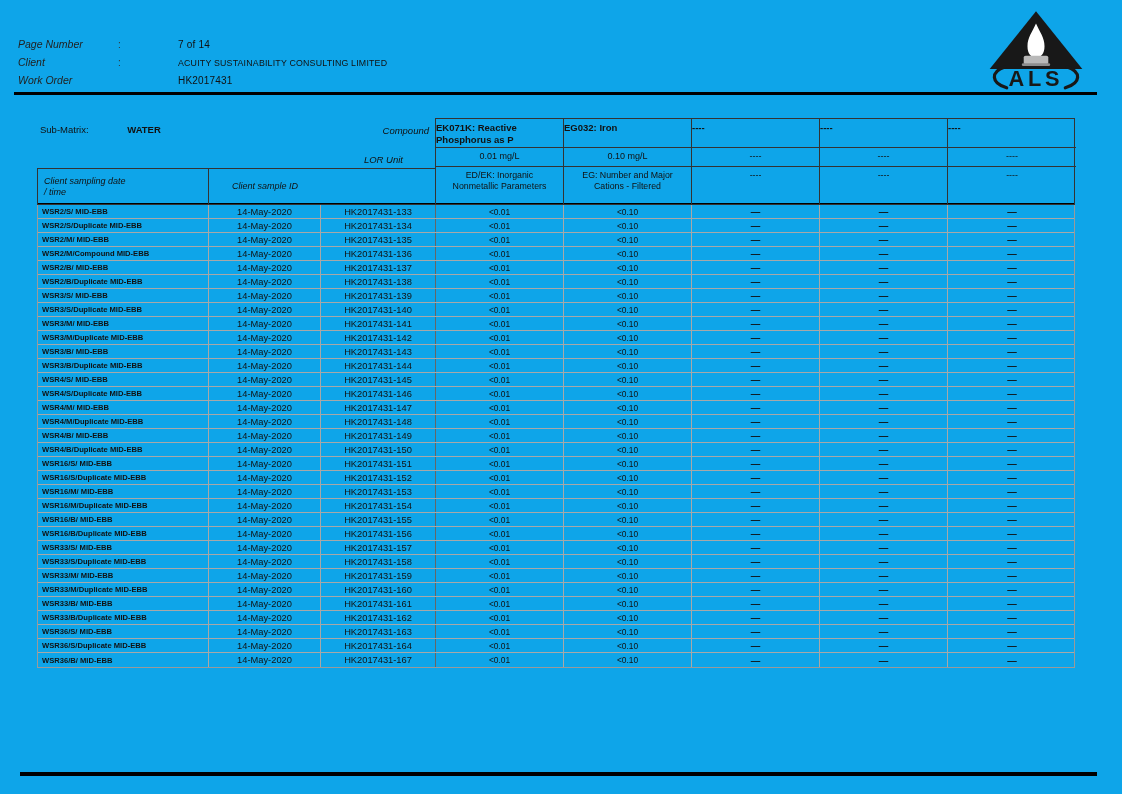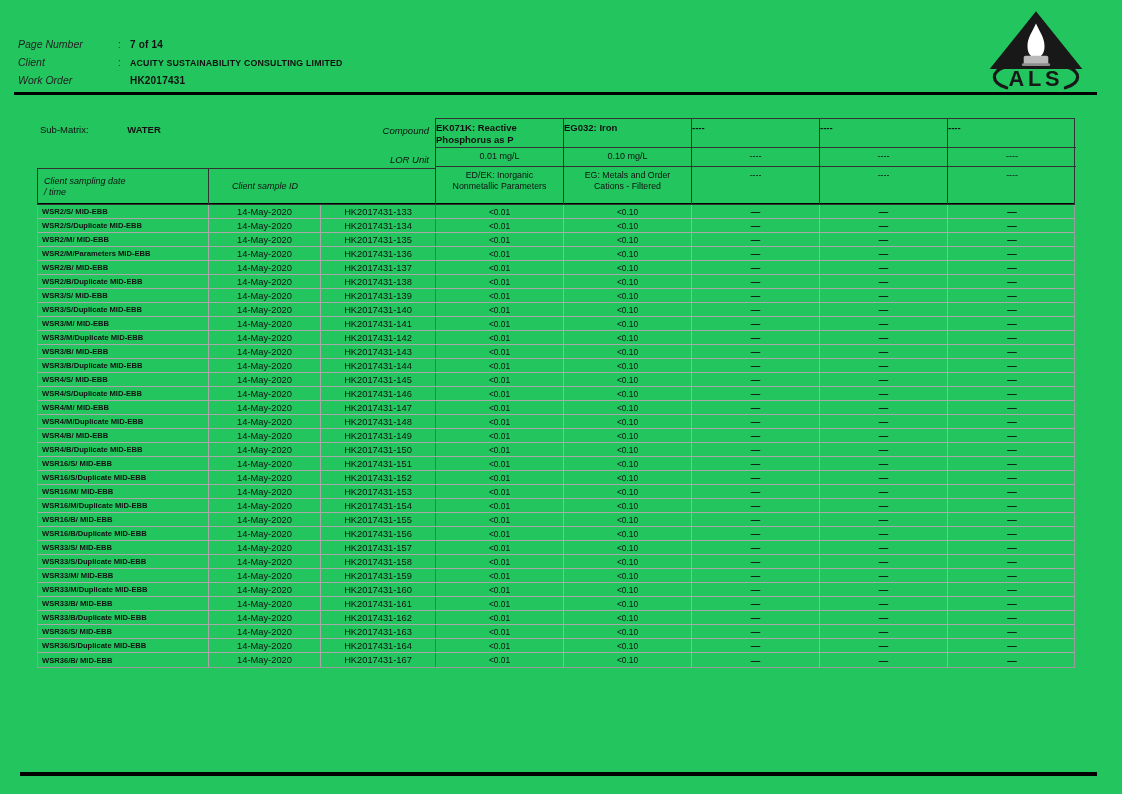--- a/index.html
+++ b/index.html
@@ -1,42 +1,42 @@
 <!DOCTYPE html>
 <html><head>
 <meta charset="utf-8">
 <style>
   * { margin:0; padding:0; box-sizing:border-box; }
   html,body { width:1122px; height:794px; background:#fff; }
   body { font-family:"Liberation Sans", sans-serif; color:#111; position:relative; }
-  .page { position:absolute; inset:0; background:#22c55e; }
+  .page { position:absolute; inset:0; background:#0ea5e9; }
 
   
   .meta { position:absolute; left:18px; top:38px; }
   .meta-row { display:flex; align-items:baseline; height:18px; }
   .meta-label { display:inline-block; width:100px; font-style:italic; font-size:10.5px; color:#222; }
   .meta-colon { display:inline-block; width:12px; font-size:10px; color:#333; }
-  .meta-value { font-weight:bold; font-size:10px; letter-spacing:.2px; }
+  .meta-value { font-weight:normal; font-size:10px; letter-spacing:.2px;margin-left:48px; }
   .meta-row:nth-child(2) .meta-value { font-size:8.8px; }
 
   
   .logo { position:absolute; right:34px; top:10px; width:104px; height:80px; }
 
   
   .top-rule { position:absolute; left:14px; top:92px; width:1083px; height:3px; background:#000; }
   .footer-rule { position:absolute; left:20px; top:772px; width:1077px; height:4px; background:#000; }
 
   
   .tbl { position:absolute; left:37px; top:118px; width:1038px; }
   .thead { position:relative; width:1038px; height:87px; border-bottom:2px solid #000; }
 
   .submatrix { position:absolute; left:3px; top:6px; font-size:9.5px; }
   .submatrix b { font-weight:bold;margin-left:36px; }
   .compound-label { position:absolute; right:646px; top:7px; font-style:italic; font-size:9.5px; }
-  .lor-label { position:absolute; right:646px; top:36px; font-style:italic; font-size:9.5px; }
+  .lor-label { position:absolute; right:672px; top:36px; font-style:italic; font-size:9.5px; }
 
   .id-headers { position:absolute; left:0; top:50px; width:398px; height:37px;
                 display:grid; grid-template-columns:171px 112px 115px;
                 border:1px solid #333; border-right:none; }
   .id-cell { border-right:1px solid #333; display:flex; flex-direction:column;
              justify-content:center; align-items:center; font-style:italic; font-size:9px;
              line-height:11px; text-align:center; }
   .id-cell:first-child { align-items:flex-start; padding-left:6px; }
   .id-cell:last-child { border-right:none; }
 
@@ -122,21 +122,21 @@
       <div class="result-columns">
           <div class="rcol">
             <div class="rc-compound">EK071K: Reactive Phosphorus as P</div>
             <div class="rc-lor">0.01 mg/L</div>
             <div class="rc-method">ED/EK: Inorganic
 Nonmetallic Parameters</div>
           </div>
           <div class="rcol">
             <div class="rc-compound">EG032: Iron</div>
             <div class="rc-lor">0.10 mg/L</div>
-            <div class="rc-method">EG: Metals and Order
+            <div class="rc-method">EG: Number and Major
 Cations - Filtered</div>
           </div>
           <div class="rcol">
             <div class="rc-compound">----</div>
             <div class="rc-lor">----</div>
             <div class="rc-method">----</div>
           </div>
           <div class="rcol">
             <div class="rc-compound">----</div>
             <div class="rc-lor">----</div>
@@ -174,21 +174,21 @@
           <div class="c c1">WSR2/M/ MID-EBB</div>
           <div class="c c2">14-May-2020</div>
           <div class="c c3">HK2017431-135</div>
           <div class="c c4">&lt;0.01</div>
           <div class="c c5">&lt;0.10</div>
           <div class="c c6 dash">—</div>
           <div class="c c7 dash">—</div>
           <div class="c c8 dash">—</div>
         </div>
         <div class="trow">
-          <div class="c c1">WSR2/M/Parameters MID-EBB</div>
+          <div class="c c1">WSR2/M/Compound MID-EBB</div>
           <div class="c c2">14-May-2020</div>
           <div class="c c3">HK2017431-136</div>
           <div class="c c4">&lt;0.01</div>
           <div class="c c5">&lt;0.10</div>
           <div class="c c6 dash">—</div>
           <div class="c c7 dash">—</div>
           <div class="c c8 dash">—</div>
         </div>
         <div class="trow">
           <div class="c c1">WSR2/B/ MID-EBB</div>

